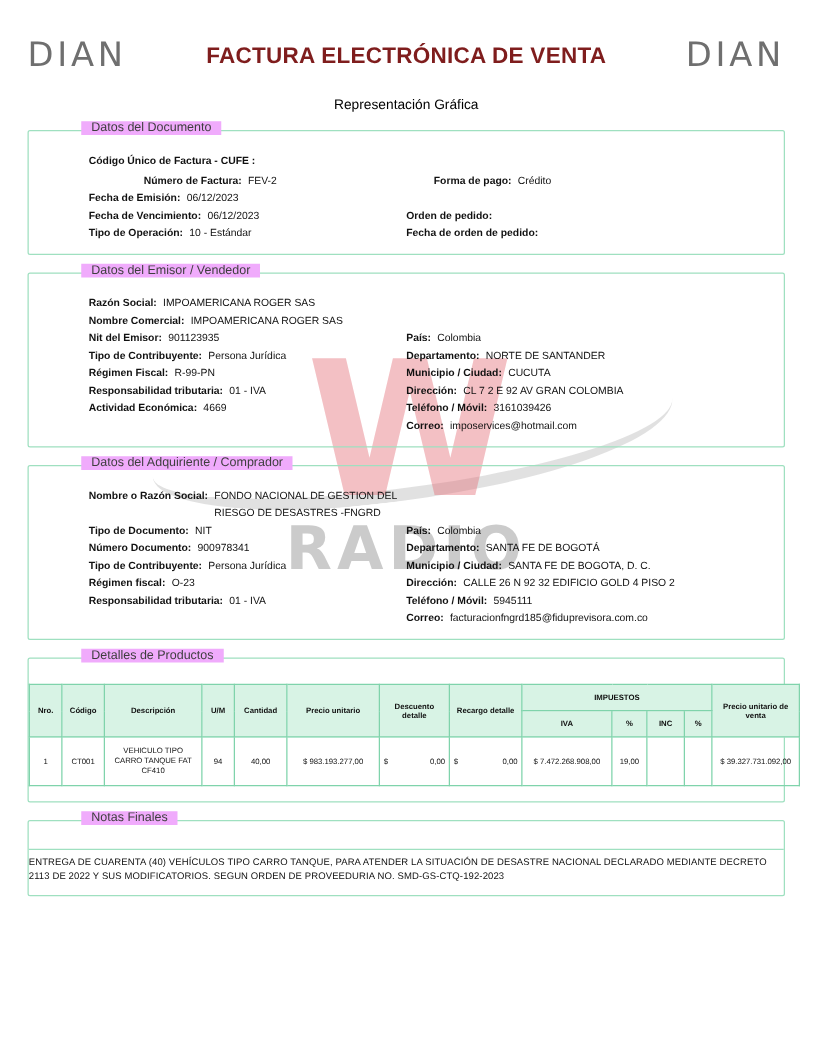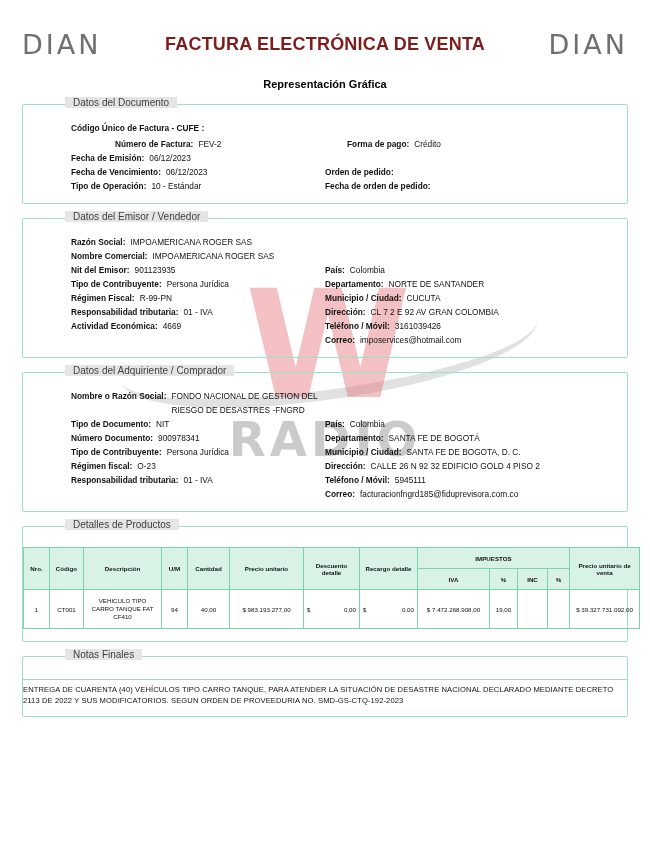--- a/index.html
+++ b/index.html
@@ -42,38 +42,38 @@
     font-size: 18px;
     font-weight: bold;
     letter-spacing: .2px;
     color: #7f1d1d;
     text-align: center;
     flex: 1;
   }
   .subtitle {
     text-align: center;
     font-size: 11px;
-    font-weight: bold;
+    font-weight: normal;
     margin-top: 12px;
     color: #000;
   }
 
   
   .section {
     position: relative;
     border: 1px solid #9fe0c0;
     border-radius: 2px;
     margin-top: 14px;
     padding: 14px 0 8px 0;
   }
   .section-title {
     position: absolute;
     top: -8px;
     left: 42px;
-    background: #e5e5e5;
+    background: #f0abfc;
     padding: 0 8px;
     font-size: 10px;
     color: #3e3e3e;
     font-weight: normal;
   }
   .section-body {
     padding: 2px 48px 2px 48px;
   }
 
   .row {

